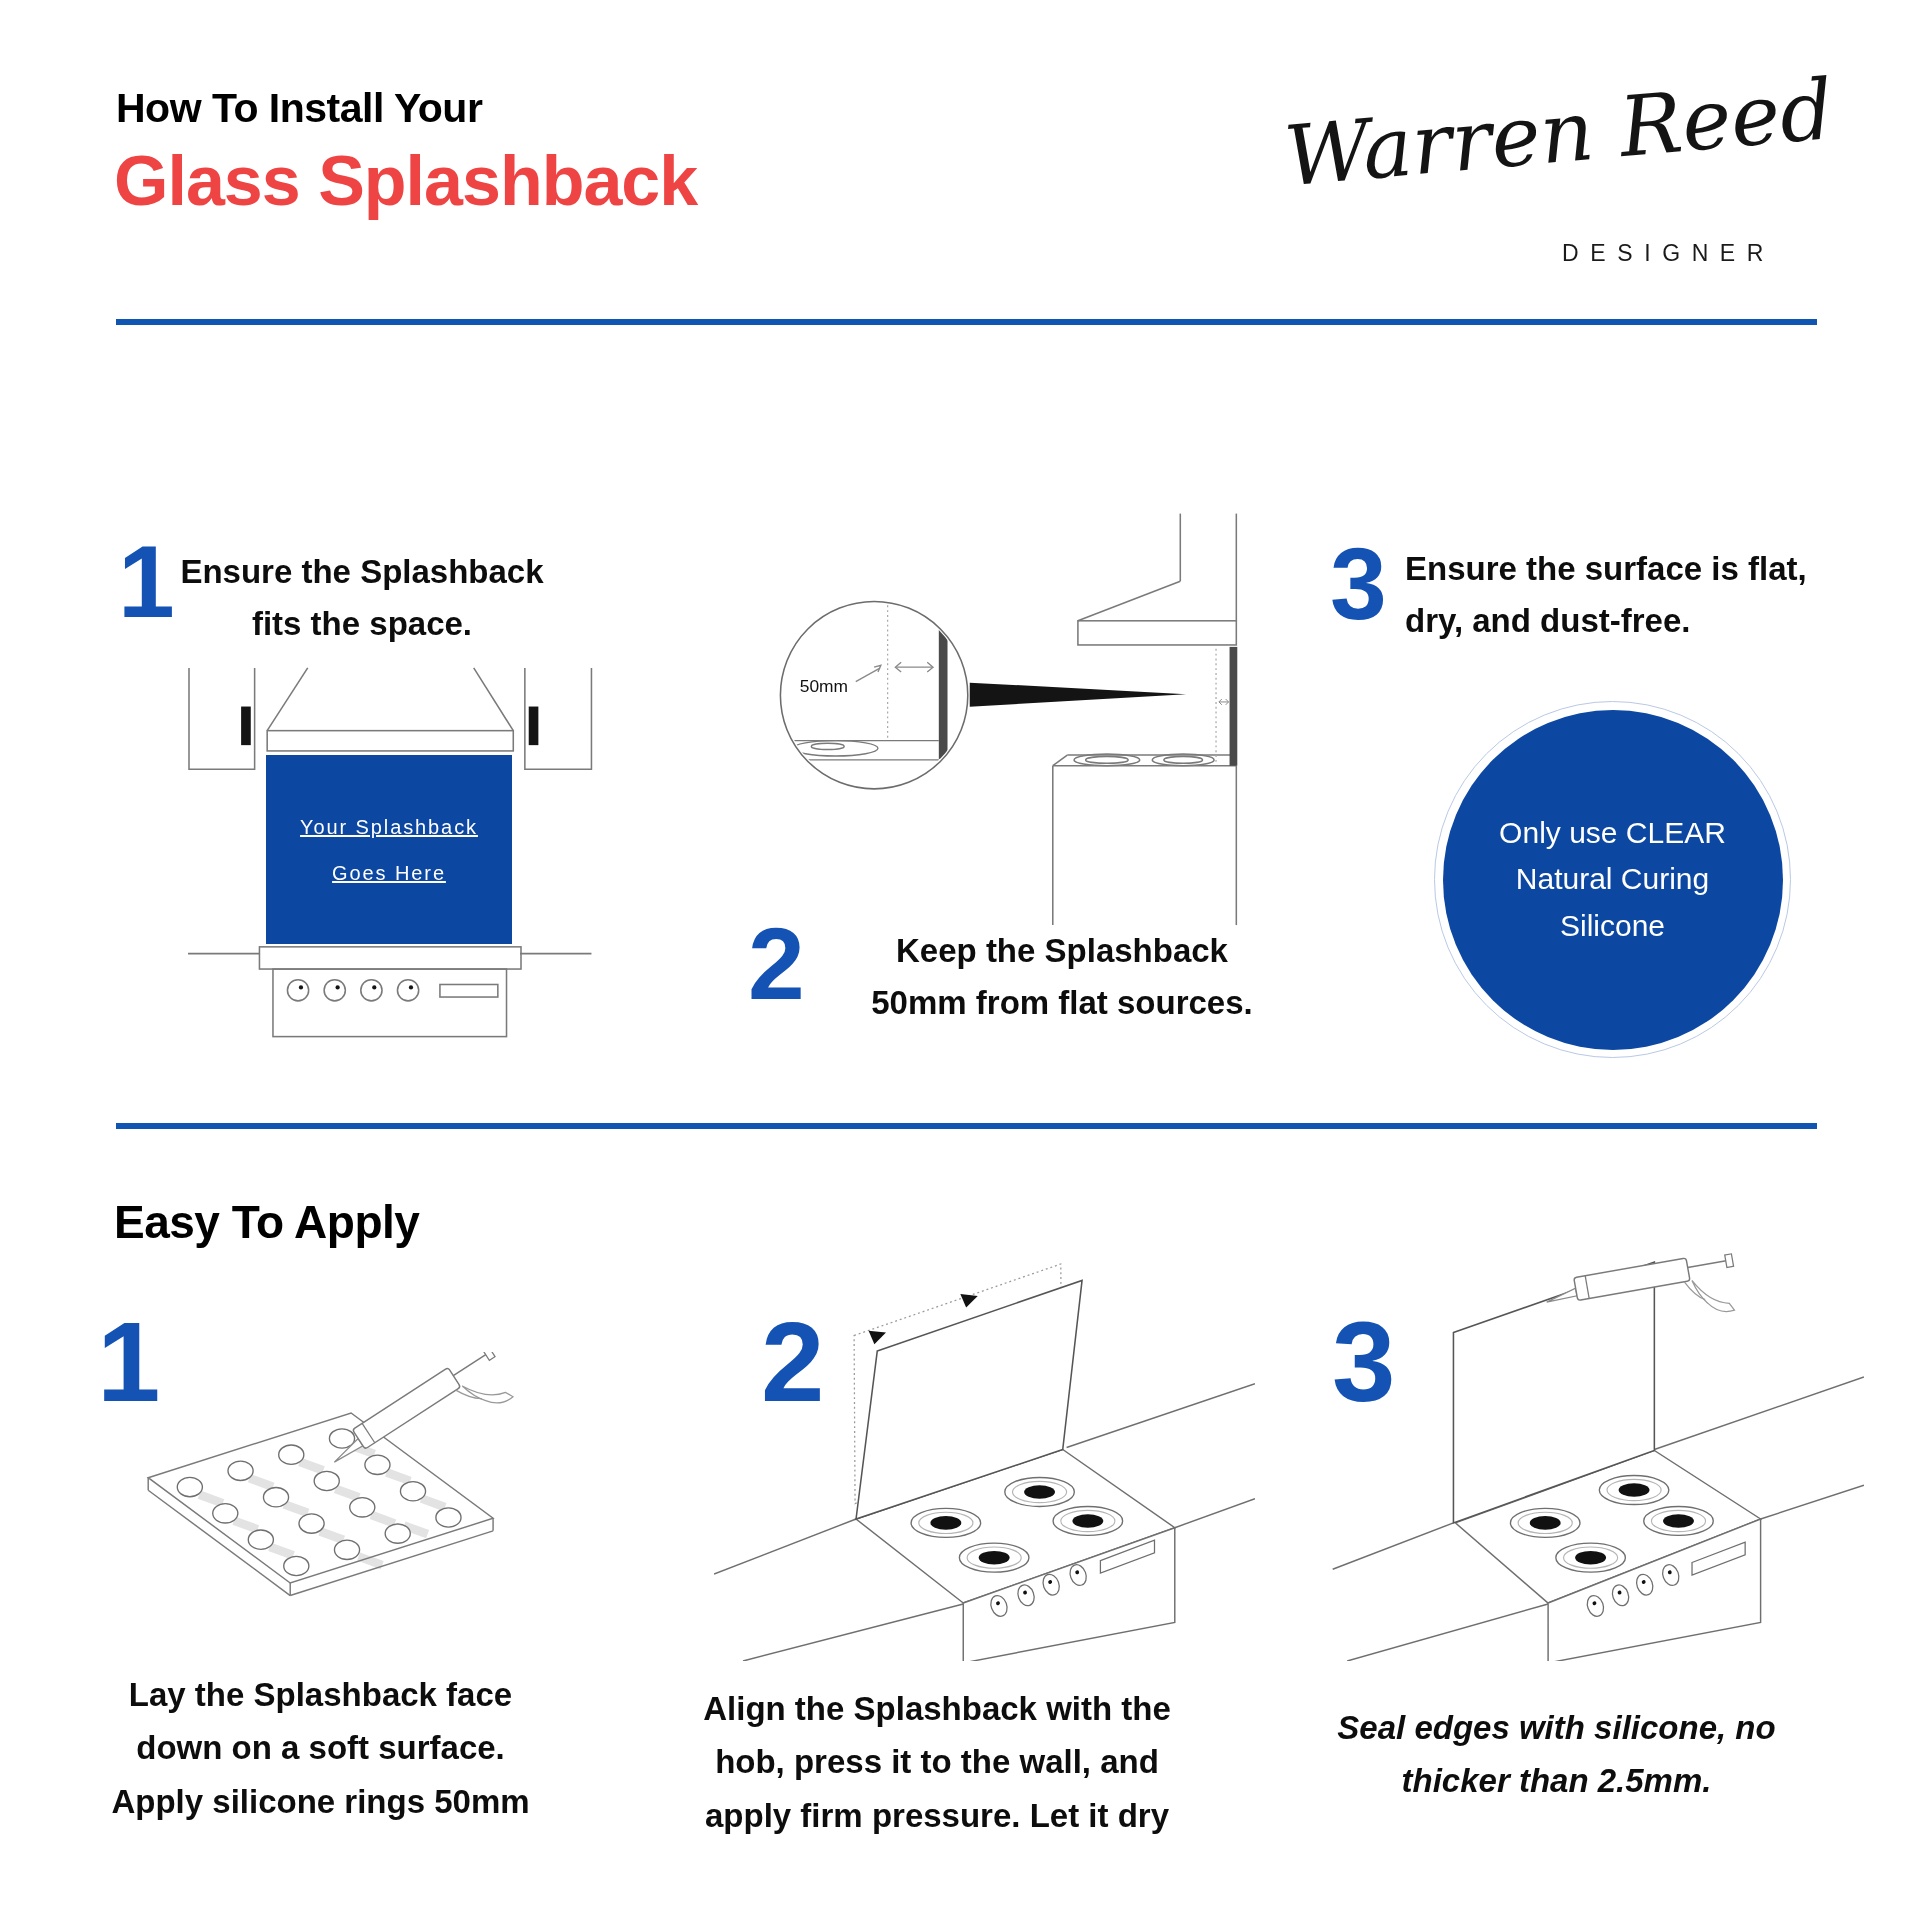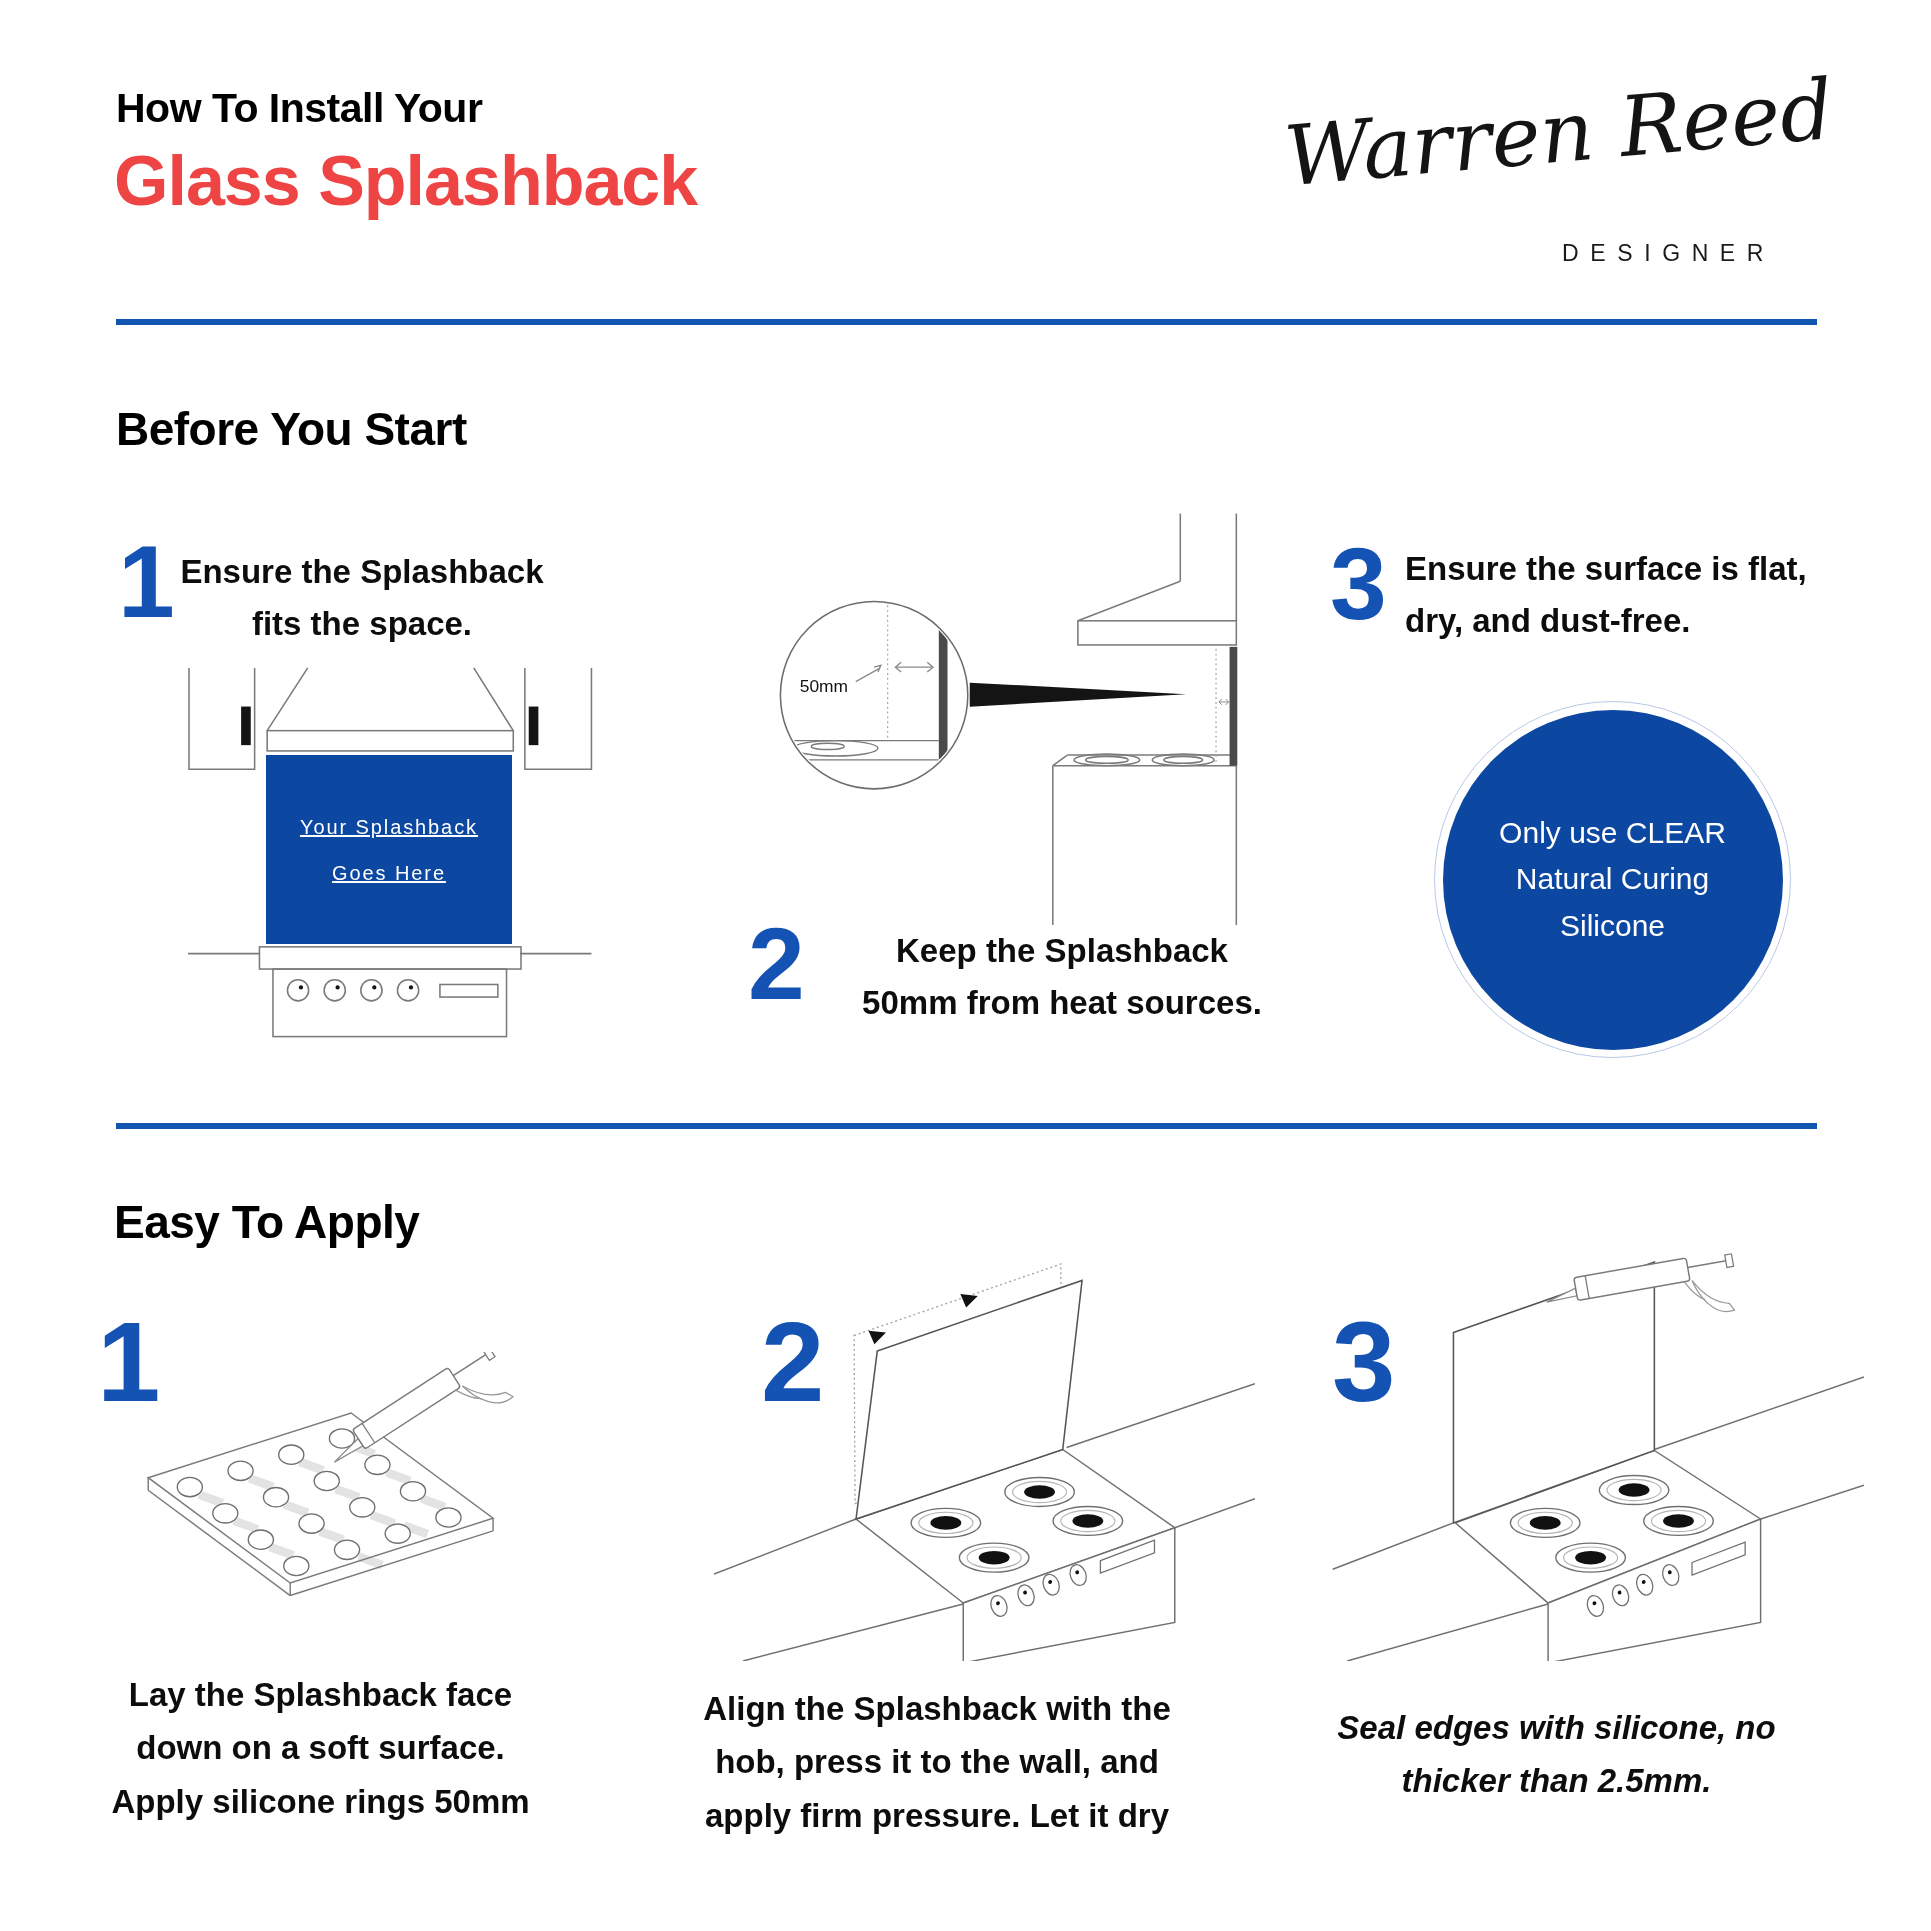--- a/index.html
+++ b/index.html
@@ -47,21 +47,20 @@
   <div class="abs h-sub">How To Install Your</div>
   <div class="abs h-title">Glass Splashback</div>
 
   <div class="abs logo">
     <div class="logo-sig">Warren Reed</div>
     <div class="logo-role">DESIGNER</div>
   </div>
 
   <div class="abs divider" style="top:319px;"></div>
 
-  <div class="abs sec-head" style="left:116px;top:402px;">Before You Start</div>
 
   <div class="abs num num-top" style="left:118px;top:531px;">1</div>
   <div class="abs step-text center" style="left:169px;top:546px;width:386px;">Ensure the Splashback fits the space.</div>
 
   <svg class="abs" style="left:126px;top:666px;" width="541" height="415" viewBox="0 0 560 430">
     <g stroke="#7a7a7a" stroke-width="1.6" fill="none">
       <path d="M65,2 V107 H133 V2"></path>
       <path d="M482,2 V107 H413 V2"></path>
       <line x1="188" y1="2" x2="146" y2="67"></line>
       <line x1="360" y1="2" x2="401" y2="67"></line>
@@ -131,21 +130,21 @@
         <line x1="44" y1="247" x2="212" y2="247"></line>
         <line x1="50" y1="267" x2="212" y2="267"></line>
         <ellipse cx="105" cy="255" rx="44" ry="8"></ellipse>
         <ellipse cx="97" cy="253" rx="17" ry="3.2"></ellipse>
       </g>
       <text x="93" y="197" text-anchor="middle" font-size="18" fill="#111111">50mm</text>
     </g>
   </svg>
 
   <div class="abs num num-top" style="left:748px;top:913px;">2</div>
-  <div class="abs step-text center" style="left:845px;top:925px;width:434px;">Keep the Splashback 50mm from heat sources.</div>
+  <div class="abs step-text center" style="left:845px;top:925px;width:434px;">Keep the Splashback 50mm from flat sources.</div>
 
   <div class="abs num num-top" style="left:1330px;top:533px;">3</div>
   <div class="abs badge">
     <div class="badge-inner">
       <span>Only use CLEAR Natural Curing Silicone</span>
     </div>
   </div>
 
   <div class="abs step-text" style="left:1405px;top:543px;width:454px;">Ensure the surface is flat, dry, and dust-free.</div>
 

